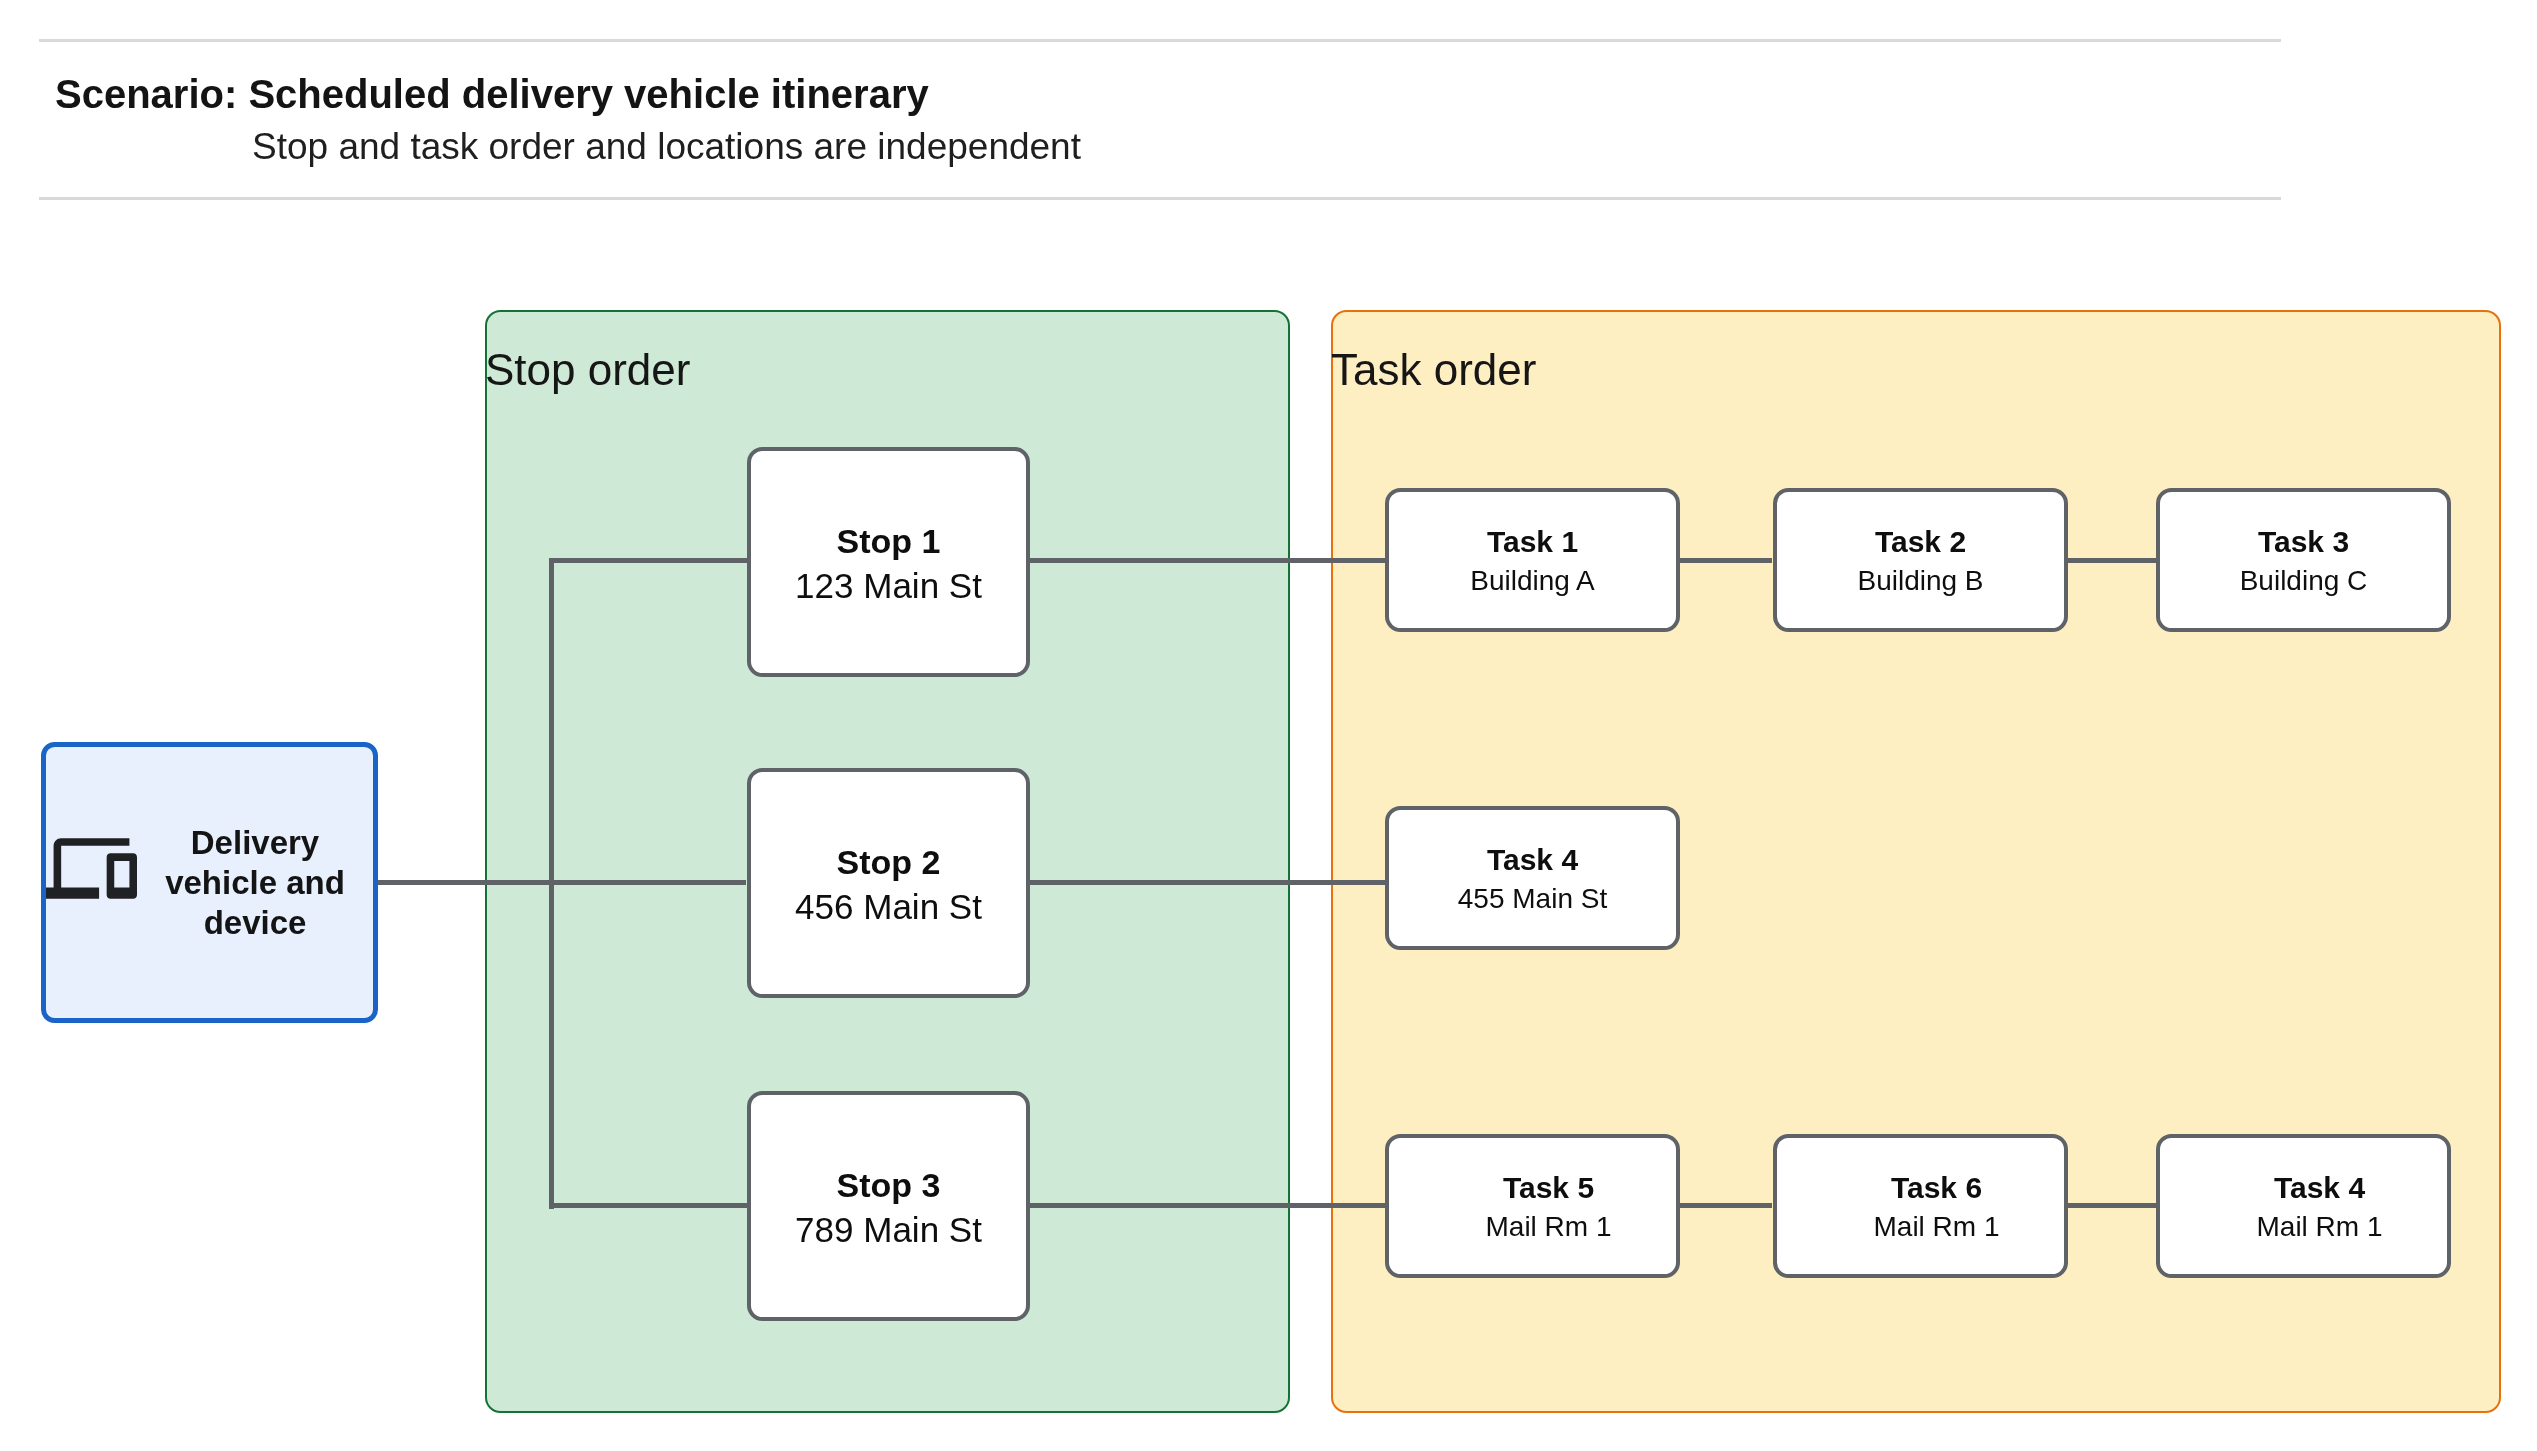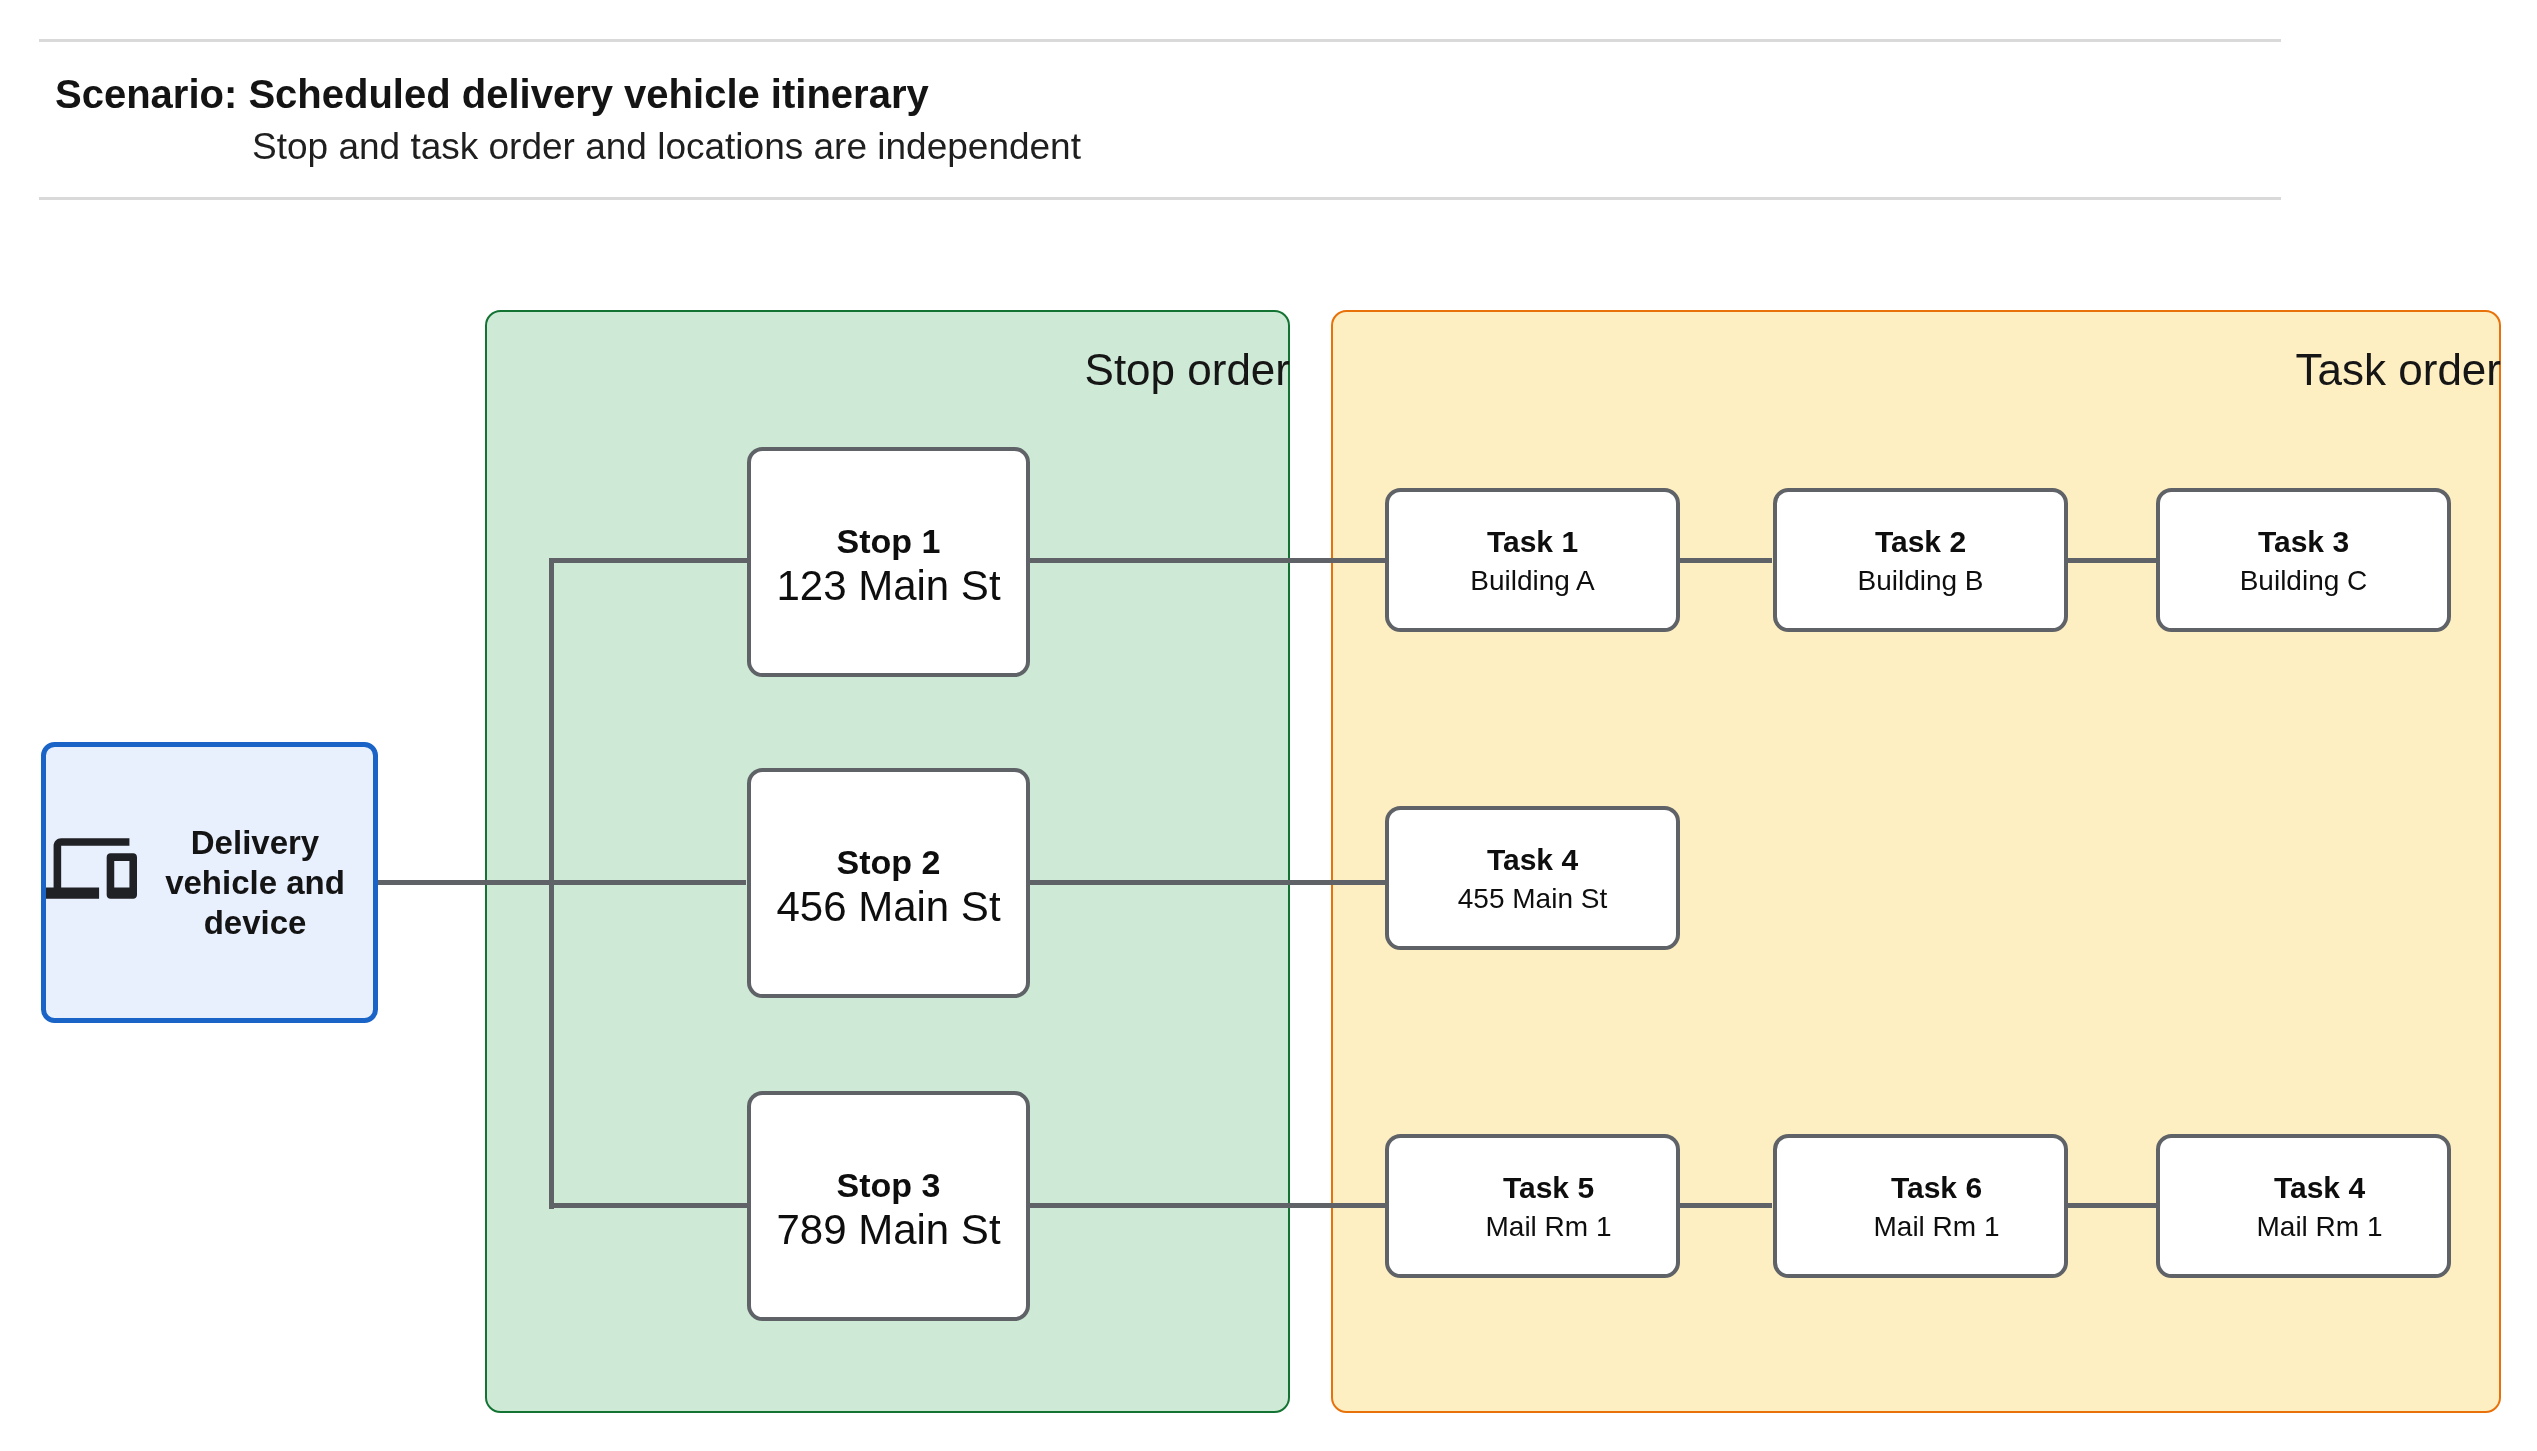--- a/index.html
+++ b/index.html
@@ -9,36 +9,36 @@
   .rule{position:absolute;left:39px;width:2242px;height:2.9px;background:#d9d9d9;}
   #rule-top{top:39px;}
   #rule-bottom{top:197px;}
 
   #title{position:absolute;left:55px;top:72px;font-size:40px;font-weight:700;color:#141414;white-space:nowrap;}
   #subtitle{position:absolute;left:252px;top:126px;font-size:37px;font-weight:400;color:#1f1f1f;white-space:nowrap;}
 
   .panel{position:absolute;top:310px;height:1103px;border-radius:15.5px;box-sizing:border-box;}
   #panel-stop{left:485px;width:805px;background:#ceead6;border:2.9px solid #137333;}
   #panel-task{left:1331px;width:1170px;background:#feefc3;border:2.9px solid #e8710a;}
-  .panel-title{position:absolute;top:345px;font-size:44px;font-weight:400;color:#161616;text-align:right;white-space:nowrap;}
+  .panel-title{position:absolute;top:345px;font-size:44px;font-weight:400;color:#161616;text-align:left;white-space:nowrap;}
   #panel-stop-title{left:485px;width:805px;}
   #panel-task-title{left:1331px;width:1170px;}
 
   .line{position:absolute;background:#5f6368;}
   .h{height:4.8px;}
   .v{width:4.8px;}
 
   .node{position:absolute;background:#ffffff;border:4.8px solid #5f6368;border-radius:15.5px;box-sizing:border-box;
         display:flex;flex-direction:column;align-items:center;justify-content:center;text-align:center;}
   .node .lbl{font-weight:700;color:#0e0e0e;}
   .node .sub{font-weight:400;color:#0e0e0e;}
 
   .stop-node{left:747px;width:283px;height:230px;}
   .stop-node .lbl{font-size:34px;line-height:46px;}
-  .stop-node .sub{font-size:42px;line-height:43px;}
+  .stop-node .sub{font-size:35px;line-height:43px;}
   #stop-1{top:447px;} #stop-2{top:768px;} #stop-3{top:1091px;}
 
   .task-node{width:295px;height:144px;}
   .task-node .lbl{font-size:30px;line-height:40px;}
   .task-node .sub{font-size:28px;line-height:37px;}
   .col-1{left:1385px;} .col-2{left:1773px;} .col-3{left:2156px;}
   .row-1{top:488px;} .row-2{top:806px;} .row-3{top:1134px;padding-left:32px;}
 
   #device-box{position:absolute;left:41px;top:742px;width:337px;height:281px;background:#e8f0fe;
         border:5.8px solid #1a64c8;border-radius:13.6px;box-sizing:border-box;

